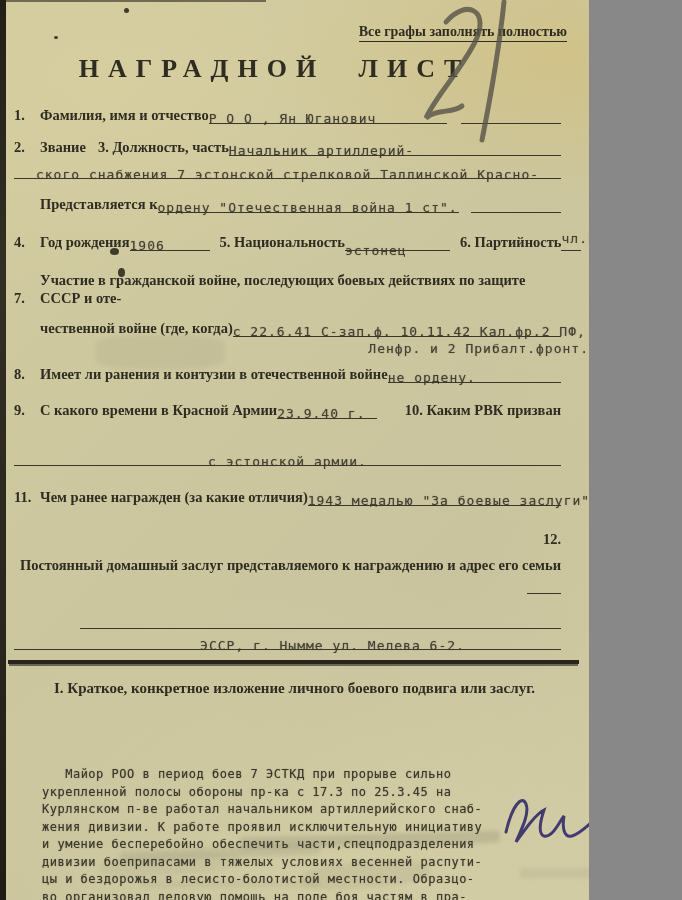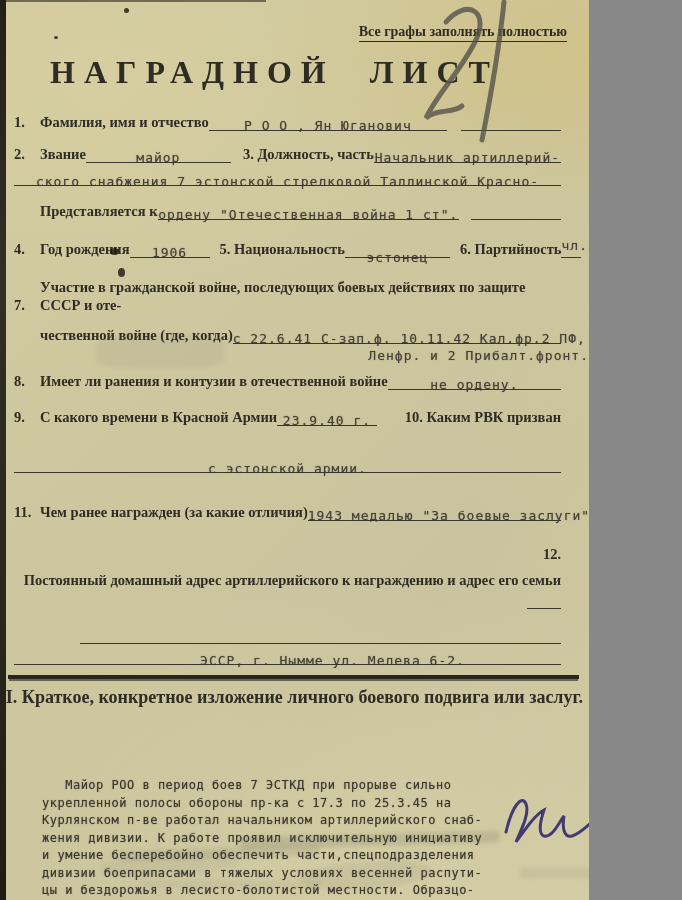--- a/index.html
+++ b/index.html
@@ -15,39 +15,39 @@
   }
   .edge-left{position:absolute;left:0;top:0;width:6px;height:100%;
     background:linear-gradient(180deg,#12100b,#24211a 30%,#1a1812 70%,#0f0d09);opacity:.92;}
   .edge-top{position:absolute;left:6px;top:0;width:260px;height:2px;background:rgba(28,25,18,.55);}
   .speck{position:absolute;border-radius:50%;background:rgba(25,23,16,.8);}
   .bleed{position:absolute;background:rgba(82,79,66,.16);filter:blur(2px);border-radius:3px;}
 
   .top-note{margin:24px 22px 0 0;text-align:right;font-size:14px;font-weight:bold;}
   .top-note span{border-bottom:1.5px solid #2e2c23;padding-bottom:2px;}
 
-  .title{margin-top:14px;text-align:center;font-size:32px;font-weight:bold;
+  .title{margin-top:14px;text-align:center;font-size:26px;font-weight:bold;
     letter-spacing:9px;word-spacing:18px;padding-right:40px;}
 
   .row{display:flex;align-items:flex-end;padding:0 28px 0 14px;font-size:14.5px;font-weight:bold;line-height:1.25;}
   .num{flex:0 0 26px;}
   .lbl{white-space:nowrap;}
-  .fill{flex:1 1 auto;border-bottom:1.5px solid #39372c;text-align:center;min-width:20px;height:19px;position:relative;}
+  .fill{flex:1 1 auto;border-bottom:1.5px solid #39372c;min-width:20px;height:19px;position:relative;}
   .fill.short{flex:0 0 auto;}
   .typed{
     font-family:"DejaVu Sans Mono","Liberation Mono",monospace;font-weight:normal;
     font-size:13px;letter-spacing:1px;color:rgba(58,55,45,.88);
     text-shadow:0 0 1px rgba(58,55,45,.55);
     position:relative;top:5px;white-space:nowrap;display:inline-block;
   }
   .typed.below{top:10px;}
   .line-plain{border-bottom:1.5px solid #39372c;margin:0 28px 0 14px;height:18px;text-align:center;}
   .divider{margin:10px 10px 0 8px;height:4px;background:#27251c;
     box-shadow:0 3px 0 -1px rgba(39,37,28,.6);}
-  .sec-heading{margin-top:8px;text-align:center;font-size:18px;font-weight:bold;}
+  .sec-heading{margin-top:16px;text-align:center;font-size:15px;font-weight:bold;}
 
   .body-text{
     margin-top:34px;padding-left:42px;
     font-family:"DejaVu Sans Mono","Liberation Mono",monospace;
     font-size:12px;line-height:17.5px;letter-spacing:.5px;
     color:rgba(52,50,41,.92);text-shadow:0 0 1px rgba(52,50,41,.6);
     white-space:pre-wrap;
   }
   .body-text p{margin:0;white-space:pre-wrap;}
   svg{display:block;}
@@ -74,21 +74,20 @@
   <div class="row" style="margin-top:20px;">
     <span class="num">1.</span>
     <span class="lbl">Фамилия, имя и отчество</span>
     <span class="fill"><span class="typed">Р О О , Ян Юганович</span></span>
     <span class="fill short" style="width:100px;margin-left:14px;"></span>
   </div>
 
   <div class="row" style="margin-top:12px;">
     <span class="num">2.</span>
     <span class="lbl">Звание</span>
-    <span class="fill" style="flex:0 0 145px;"><span class="typed">майор</span></span>
     <span class="lbl" style="margin-left:12px;">3. Должность, часть</span>
     <span class="fill"><span class="typed">Начальник артиллерий-</span></span>
   </div>
   <div class="line-plain" style="margin-top:4px;">
     <span class="typed">ского снабжения 7 эстонской стрелковой Таллинской Красно-</span>
   </div>
 
   <div class="row" style="margin-top:14px;padding-left:40px;">
     <span class="lbl">Представляется к</span>
     <span class="fill"><span class="typed">ордену "Отечественная война 1 ст".</span></span>
@@ -127,29 +126,29 @@
   <div class="row" style="margin-top:16px;">
     <span class="num">9.</span>
     <span class="lbl">С какого времени в Красной Армии</span>
     <span class="fill"><span class="typed">23.9.40 г.</span></span>
     <span class="lbl" style="margin-left:28px;">10. Каким РВК призван</span>
   </div>
   <div class="line-plain" style="margin-top:28px;text-decoration:underline;">
     <span class="typed">с эстонской армии.</span>
   </div>
 
-  <div class="row" style="margin-top:28px;">
+  <div class="row" style="margin-top:20px;">
     <span class="num">11.</span>
     <span class="lbl">Чем ранее награжден (за какие отличия)</span>
     <span class="fill"><span class="typed">1943 медалью "За боевые заслуги"</span></span>
   </div>
 
   <div class="row" style="margin-top:24px;flex-direction:column;">
     <span class="num">12.</span>
-    <span style="white-space:normal;flex:1;">Постоянный домашный адрес артиллерийского к награждению и адрес его семьи</span>
+    <span style="white-space:normal;flex:1;">Постоянный домашный заслуг представляемого к награждению и адрес его семьи</span>
     <span class="fill short" style="width:34px;"></span>
   </div>
   <div class="line-plain" style="margin-top:16px;margin-left:80px;"></div>
   <div class="line-plain" style="margin-top:2px;text-align:center;padding-left:90px;">
     <span class="typed">ЭССР, г. Нымме ул. Мелева 6-2.</span>
   </div>
 
   <div class="divider"></div>
 
   <div class="sec-heading">I. Краткое, конкретное изложение личного боевого подвига или заслуг.</div>

